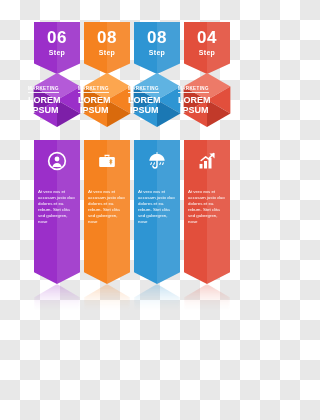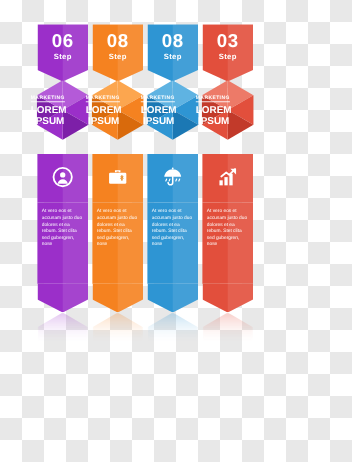--- a/index.html
+++ b/index.html
@@ -169,21 +169,21 @@
         <p>At vero eos et accusam justo duo dolores et ea rebum. Stet clita sed gubergren, nose</p>
       </div>
       <div class="tail" style="background: rgb(46, 149, 211);">
         <div class="sheen"></div>
       </div>
       <div class="refl" style="background: linear-gradient(rgb(46, 149, 211), rgba(46, 149, 211, 0));"></div>
     </div>
   <div class="col c3">
       <div class="banner" style="background: rgb(226, 79, 60);">
         <div class="sheen"></div>
-        <div class="num">03</div>
+        <div class="num">04</div>
         <div class="stp">Step</div>
       </div>
       <div class="hexwrap">
         <svg width="58" height="56" viewBox="0 0 58 56">
           <polygon points="29,28 29.0,1.0 52.4,14.5" fill="#ed7a68"></polygon>
           <polygon points="29,28 52.4,14.5 52.4,41.5" fill="#e24f3c"></polygon>
           <polygon points="29,28 52.4,41.5 29.0,55.0" fill="#c23a2a"></polygon>
           <polygon points="29,28 29.0,55.0 5.6,41.5" fill="#e24f3c"></polygon>
           <polygon points="29,28 5.6,41.5 5.6,14.5" fill="#c23a2a"></polygon>
           <polygon points="29,28 5.6,14.5 29.0,1.0" fill="#ed7a68"></polygon>

